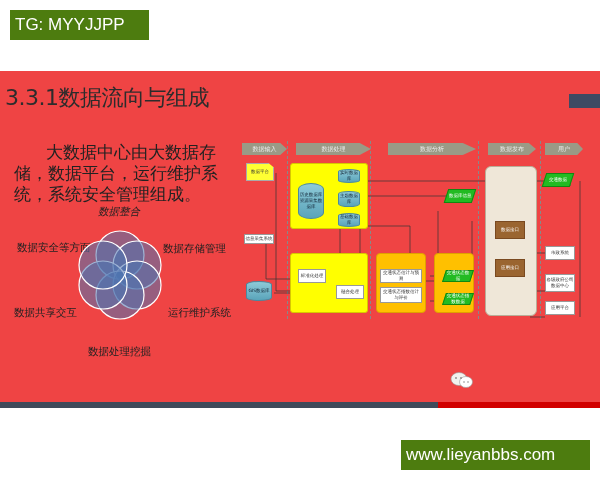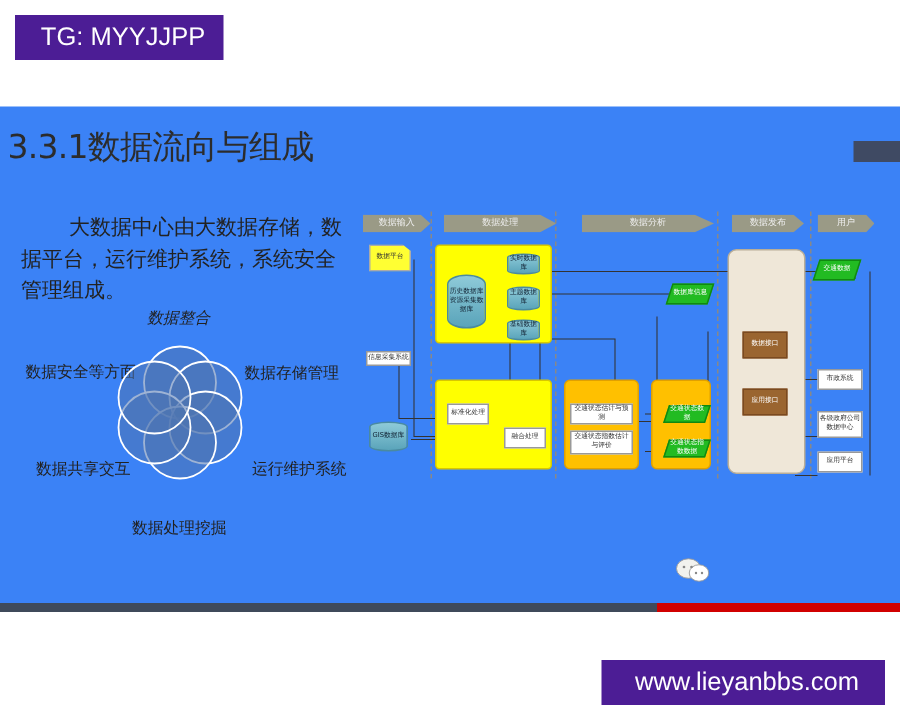--- a/index.html
+++ b/index.html
@@ -1,25 +1,25 @@
 <!DOCTYPE html>
 <html><head>
 <meta charset="utf-8">
 <style>
   * { box-sizing: border-box; margin: 0; padding: 0; }
   html, body { width: 600px; height: 480px; background: #ffffff; overflow: hidden;
     font-family: "DejaVu Sans", "Liberation Sans", sans-serif; }
   .abs { position: absolute; }
-  .tag { position: absolute; background: #4c1d95; color: #ffffff; font-family: "Liberation Sans", sans-serif; text-align: center; }
+  .tag { position: absolute; background: #4d7c0f; color: #ffffff; font-family: "Liberation Sans", sans-serif; }
   #tg { left: 10px; top: 10px; width: 139px; height: 30px; font-size: 17px; line-height: 30px; padding-left: 5px; }
   #site { left: 401px; top: 440px; width: 189px; height: 30px; font-size: 17px; line-height: 30px; padding-left: 5px; }
-  #slide { position: absolute; left: 0; top: 71px; width: 600px; height: 337px; background: #3b82f6; overflow: hidden; }
+  #slide { position: absolute; left: 0; top: 71px; width: 600px; height: 337px; background: #ef4444; overflow: hidden; }
   #title { position: absolute; left: 5px; top: 12px; font-size: 22px; color: #2c2c2c; letter-spacing: -0.5px; }
   #title-bar { position: absolute; left: 569px; top: 23px; width: 31px; height: 14px; background: #3f4a63; }
-  #intro { position: absolute; left: 14px; top: 71px; width: 222px; font-size: 14px; line-height: 21px; color: #222; text-indent: 32px; }
+  #intro { position: absolute; left: 14px; top: 71px; width: 222px; font-size: 17px; line-height: 21px; color: #222; text-indent: 32px; }
   .petal-label { position: absolute; font-size: 10.5px; color: #222; white-space: nowrap; }
   #bottom-bar { position: absolute; left: 0; top: 331px; width: 600px; height: 6px; background: #3f4a5a; }
   #bottom-red { position: absolute; left: 438px; top: 331px; width: 162px; height: 6px; background: #d10000; }
   #wechat { position: absolute; left: 450px; top: 300px; display: flex; align-items: center; gap: 4px; }
   #wechat-text { font-size: 13px; color: #f5f5f0; text-shadow: 0 0 1px #777, 1px 1px 1px #888; }
   
   #diagram { position: absolute; left: 240px; top: 70px; width: 345px; height: 190px; }
   .phase { position: absolute; top: 2px; height: 12px; background: #9a9a86; color: #eee; font-size: 6px; line-height: 12px; text-align: center;
     clip-path: polygon(0 0, 85% 0, 100% 50%, 85% 100%, 0 100%); }
   .sep { position: absolute; top: 0; width: 0; height: 178px; border-left: 1px dashed #888; }
@@ -43,21 +43,21 @@
 <div id="slide">
   <div id="title">3.3.1数据流向与组成</div>
   <div id="title-bar"></div>
 
   <div id="intro">大数据中心由大数据存储，数据平台，运行维护系统，系统安全管理组成。</div>
 
   <div class="petal-label" style="left:98px;top:134px;font-style:italic;">数据整合</div>
   <div class="petal-label" style="left:163px;top:171px;">数据存储管理</div>
   <div class="petal-label" style="left:168px;top:235px;">运行维护系统</div>
   <div class="petal-label" style="left:88px;top:274px;">数据处理挖掘</div>
-  <div class="petal-label" style="left:24px;top:235px;">数据共享交互</div>
+  <div class="petal-label" style="left:14px;top:235px;">数据共享交互</div>
   <div class="petal-label" style="left:17px;top:170px;">数据安全等方面</div>
 
   <svg class="abs" style="left:70px;top:150px;" width="100" height="110">
     <g fill="#4f74b0" fill-opacity="0.55" stroke="#ffffff" stroke-width="1.2">
       <circle cx="50" cy="34" r="24"></circle>
       <circle cx="67" cy="44" r="24"></circle>
       <circle cx="67" cy="64" r="24"></circle>
       <circle cx="50" cy="74" r="24"></circle>
       <circle cx="33" cy="64" r="24"></circle>
       <circle cx="33" cy="44" r="24"></circle>

